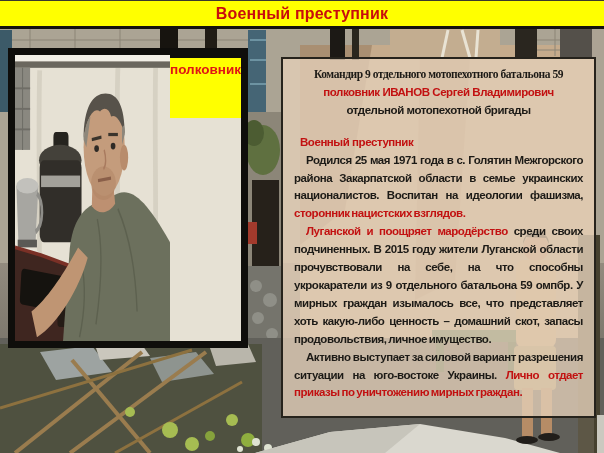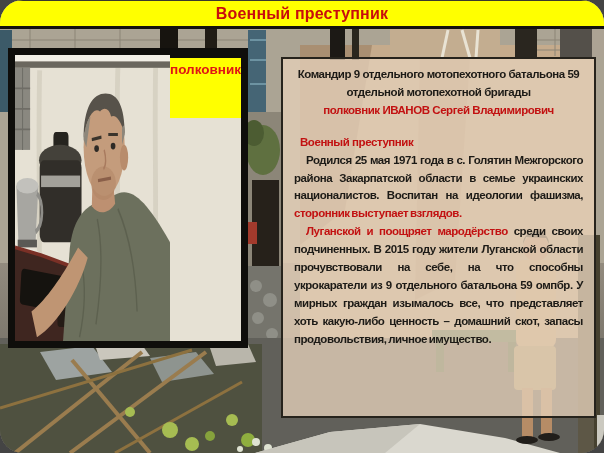--- a/index.html
+++ b/index.html
@@ -1,18 +1,18 @@
 <!DOCTYPE html>
 <html style="--accent-yellow: #FFFF00; --red-title: #C80D0D; --red-caption: #E01515; --red-panel: #C21111; --text-black: #1C1A16;"><head>
 <meta charset="utf-8">
 <style>
   html,body{margin:0;padding:0;background:#444;}
   .slide{
     position:relative;width:604px;height:453px;overflow:hidden;
-    font-family:"Liberation Sans",sans-serif;background:#8a867c;border-radius:23px;
+    font-family:"Liberation Sans",sans-serif;background:#8a867c;
   }
   .slide svg{display:block;}
   .bg{position:absolute;left:0;top:0;z-index:0;}
   
   .title-bar{
     position:absolute;left:0;top:0;width:604px;height:29px;box-sizing:border-box;
     background:var(--accent-yellow,#ffff00);
     border-top:1px solid #3a382e;border-bottom:3px solid #14120e;
     z-index:3;text-align:center;
   }
@@ -35,21 +35,21 @@
   }
   
   .info-panel{
     position:absolute;left:281px;top:57px;width:315px;height:361px;box-sizing:border-box;
     border:2px solid #26231c;background:rgba(228,208,184,.78);z-index:2;
     padding:7px 11px 5px;color:var(--text-black,#1c1a16);
     font-weight:bold;font-size:11.5px;line-height:17.9px;letter-spacing:-.45px;
     overflow:hidden;
   }
   .info-panel .center{text-align:center;}
-  .info-panel .nowrap{white-space:nowrap;}
+  .info-panel .nowrap{white-space:nowrap;font-family:Liberation Serif, serif;}
   .info-panel .red{color:var(--red-panel,#c21111);}
   .info-panel .status{margin-top:14px;padding-left:6px;}
   .info-panel p.j{margin:0;text-align:justify;text-indent:12px;word-spacing:-1px;}
 </style>
 </head>
 <body>
 
 <div class="slide">
 
   <svg class="bg" width="604" height="453" viewBox="0 0 604 453" aria-hidden="true">
@@ -247,20 +247,21 @@
         </g>
       </svg>
     </div>
     <div class="photo-caption">
       <div>полковник</div>
     </div>
   </div>
 
   <div class="info-panel">
     <div class="center nowrap">Командир 9 отдельного мотопехотного батальона 59</div>
+    <div class="center red">полковник ИВАНОВ Сергей Владимирович</div>
     <div class="center">отдельной мотопехотной бригады</div>
-    <div class="center red">полковник ИВАНОВ Сергей Владимирович</div>
     <div class="red status">Военный преступник</div>
-    <p class="j"><span>Родился 25 мая 1971 года в с. Голятин Межгорского района Закарпатской области в семье украинских националистов. Воспитан на идеологии фашизма,</span> <span class="red">сторонник выступает взглядов.</span></p>
+    <p class="j"><span>Родился 25 мая 1971 года в с. Голятин Межгорского района Закарпатской области в семье украинских националистов. Воспитан на идеологии фашизма,</span> <span class="red">сторонник нацистских взглядов.</span></p>
     <p class="j"><span class="red">Луганской и поощряет мародёрство</span> <span>среди своих подчиненных. В 2015 году жители Луганской области прочувствовали на себе, на что способны укрокаратели из 9 отдельного батальона 59 омпбр. У мирных граждан изымалось все, что представляет хоть какую-либо ценность – домашний скот, запасы продовольствия, личное имущество.</span></p>
+    <p class="j"><span>Активно выступает за силовой вариант разрешения ситуации на юго-востоке Украины.</span> <span class="red">Лично отдает приказы по уничтожению мирных граждан.</span></p>
   </div>
 
 </div>
 
 </body></html>

